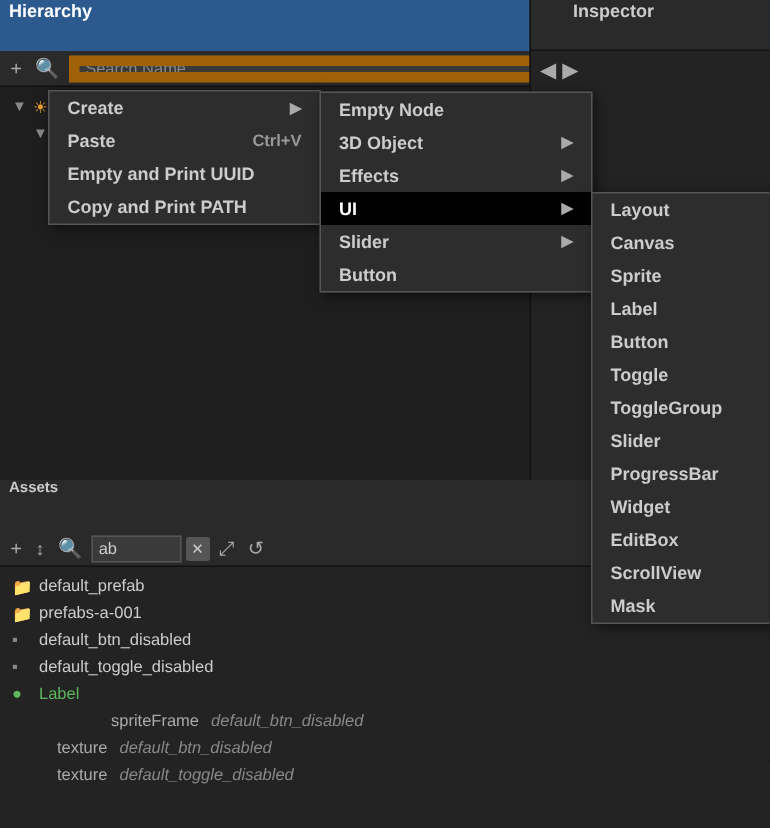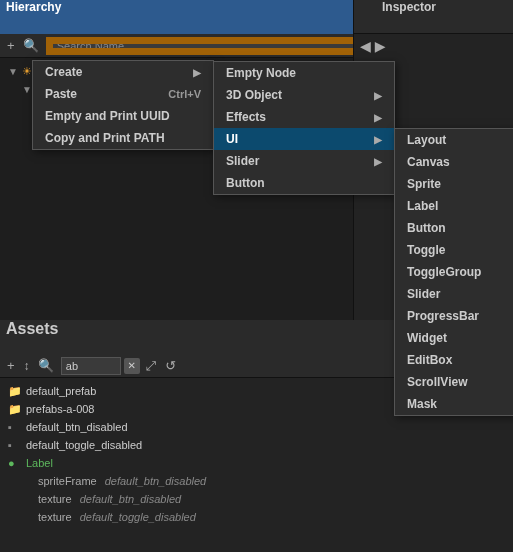--- a/index.html
+++ b/index.html
@@ -129,21 +129,21 @@
       padding: 4px 12px;
       cursor: pointer;
       color: #ccc;
       font-size: 12px;
       justify-content: space-between;
       min-width: 180px;
       font-weight: bold;
     }
 
     .menu-item:hover, .menu-item.active {
-      background: #0c4a6e;
+      background: #000000;
       color: #fff;
     }
 
     .menu-item .shortcut {
       color: #999;
       font-size: 11px;
       margin-left: 20px;
     }
 
     .menu-item .arrow {
@@ -416,56 +416,56 @@
       </div>
       <div class="inspector-nav">
         <span class="nav-arrow">◀</span>
         <span class="nav-arrow">▶</span>
       </div>
     </div>
   </div>
 
   <div class="assets-panel">
     <div class="panel-header" style="background:#2a2a2a;">
-      <span style="color:#ccc;font-weight:600;font-size:16px;">Assets</span>
+      <span style="color:#ccc;font-weight:600;font-size:10px;">Assets</span>
       <div class="panel-header-right">
         <span class="header-icon">≡</span>
       </div>
     </div>
     <div class="assets-toolbar">
       <button class="toolbar-btn">+</button>
       <button class="toolbar-btn" style="font-size:12px;">↕</button>
       <button class="toolbar-btn">🔍</button>
       <input class="assets-search" value="ab" style="">
       <button class="clear-btn">✕</button>
       <button class="toolbar-btn">⤢</button>
       <button class="toolbar-btn">↺</button>
     </div>
     <div class="assets-list">
       <div class="asset-item">
         <span class="asset-icon folder">📁</span>
         <span>default_prefab</span>
       </div>
       <div class="asset-item">
         <span class="asset-icon folder">📁</span>
-        <span>prefabs-a-008</span>
+        <span>prefabs-a-001</span>
       </div>
       <div class="asset-item">
         <span class="asset-icon file">▪</span>
         <span>default_btn_disabled</span>
       </div>
       <div class="asset-item">
         <span class="asset-icon file">▪</span>
         <span>default_toggle_disabled</span>
       </div>
       <div class="asset-item">
         <span class="asset-icon green">●</span>
         <span style="color:#5db85d;">Label</span>
       </div>
-      <div class="asset-item" style="padding-left:20px;">
+      <div class="asset-item" style="padding-left:20px;margin-left:36px;">
         <span class="asset-icon file"></span>
         <span class="asset-label">spriteFrame</span>
         <span class="asset-value" style="margin-left:4px;">default_btn_disabled</span>
       </div>
       <div class="asset-item" style="padding-left:20px;">
         <span class="asset-icon file"></span>
         <span class="asset-label">texture</span>
         <span class="asset-value" style="margin-left:4px;">default_btn_disabled</span>
       </div>
       <div class="asset-item" style="padding-left:20px;">

